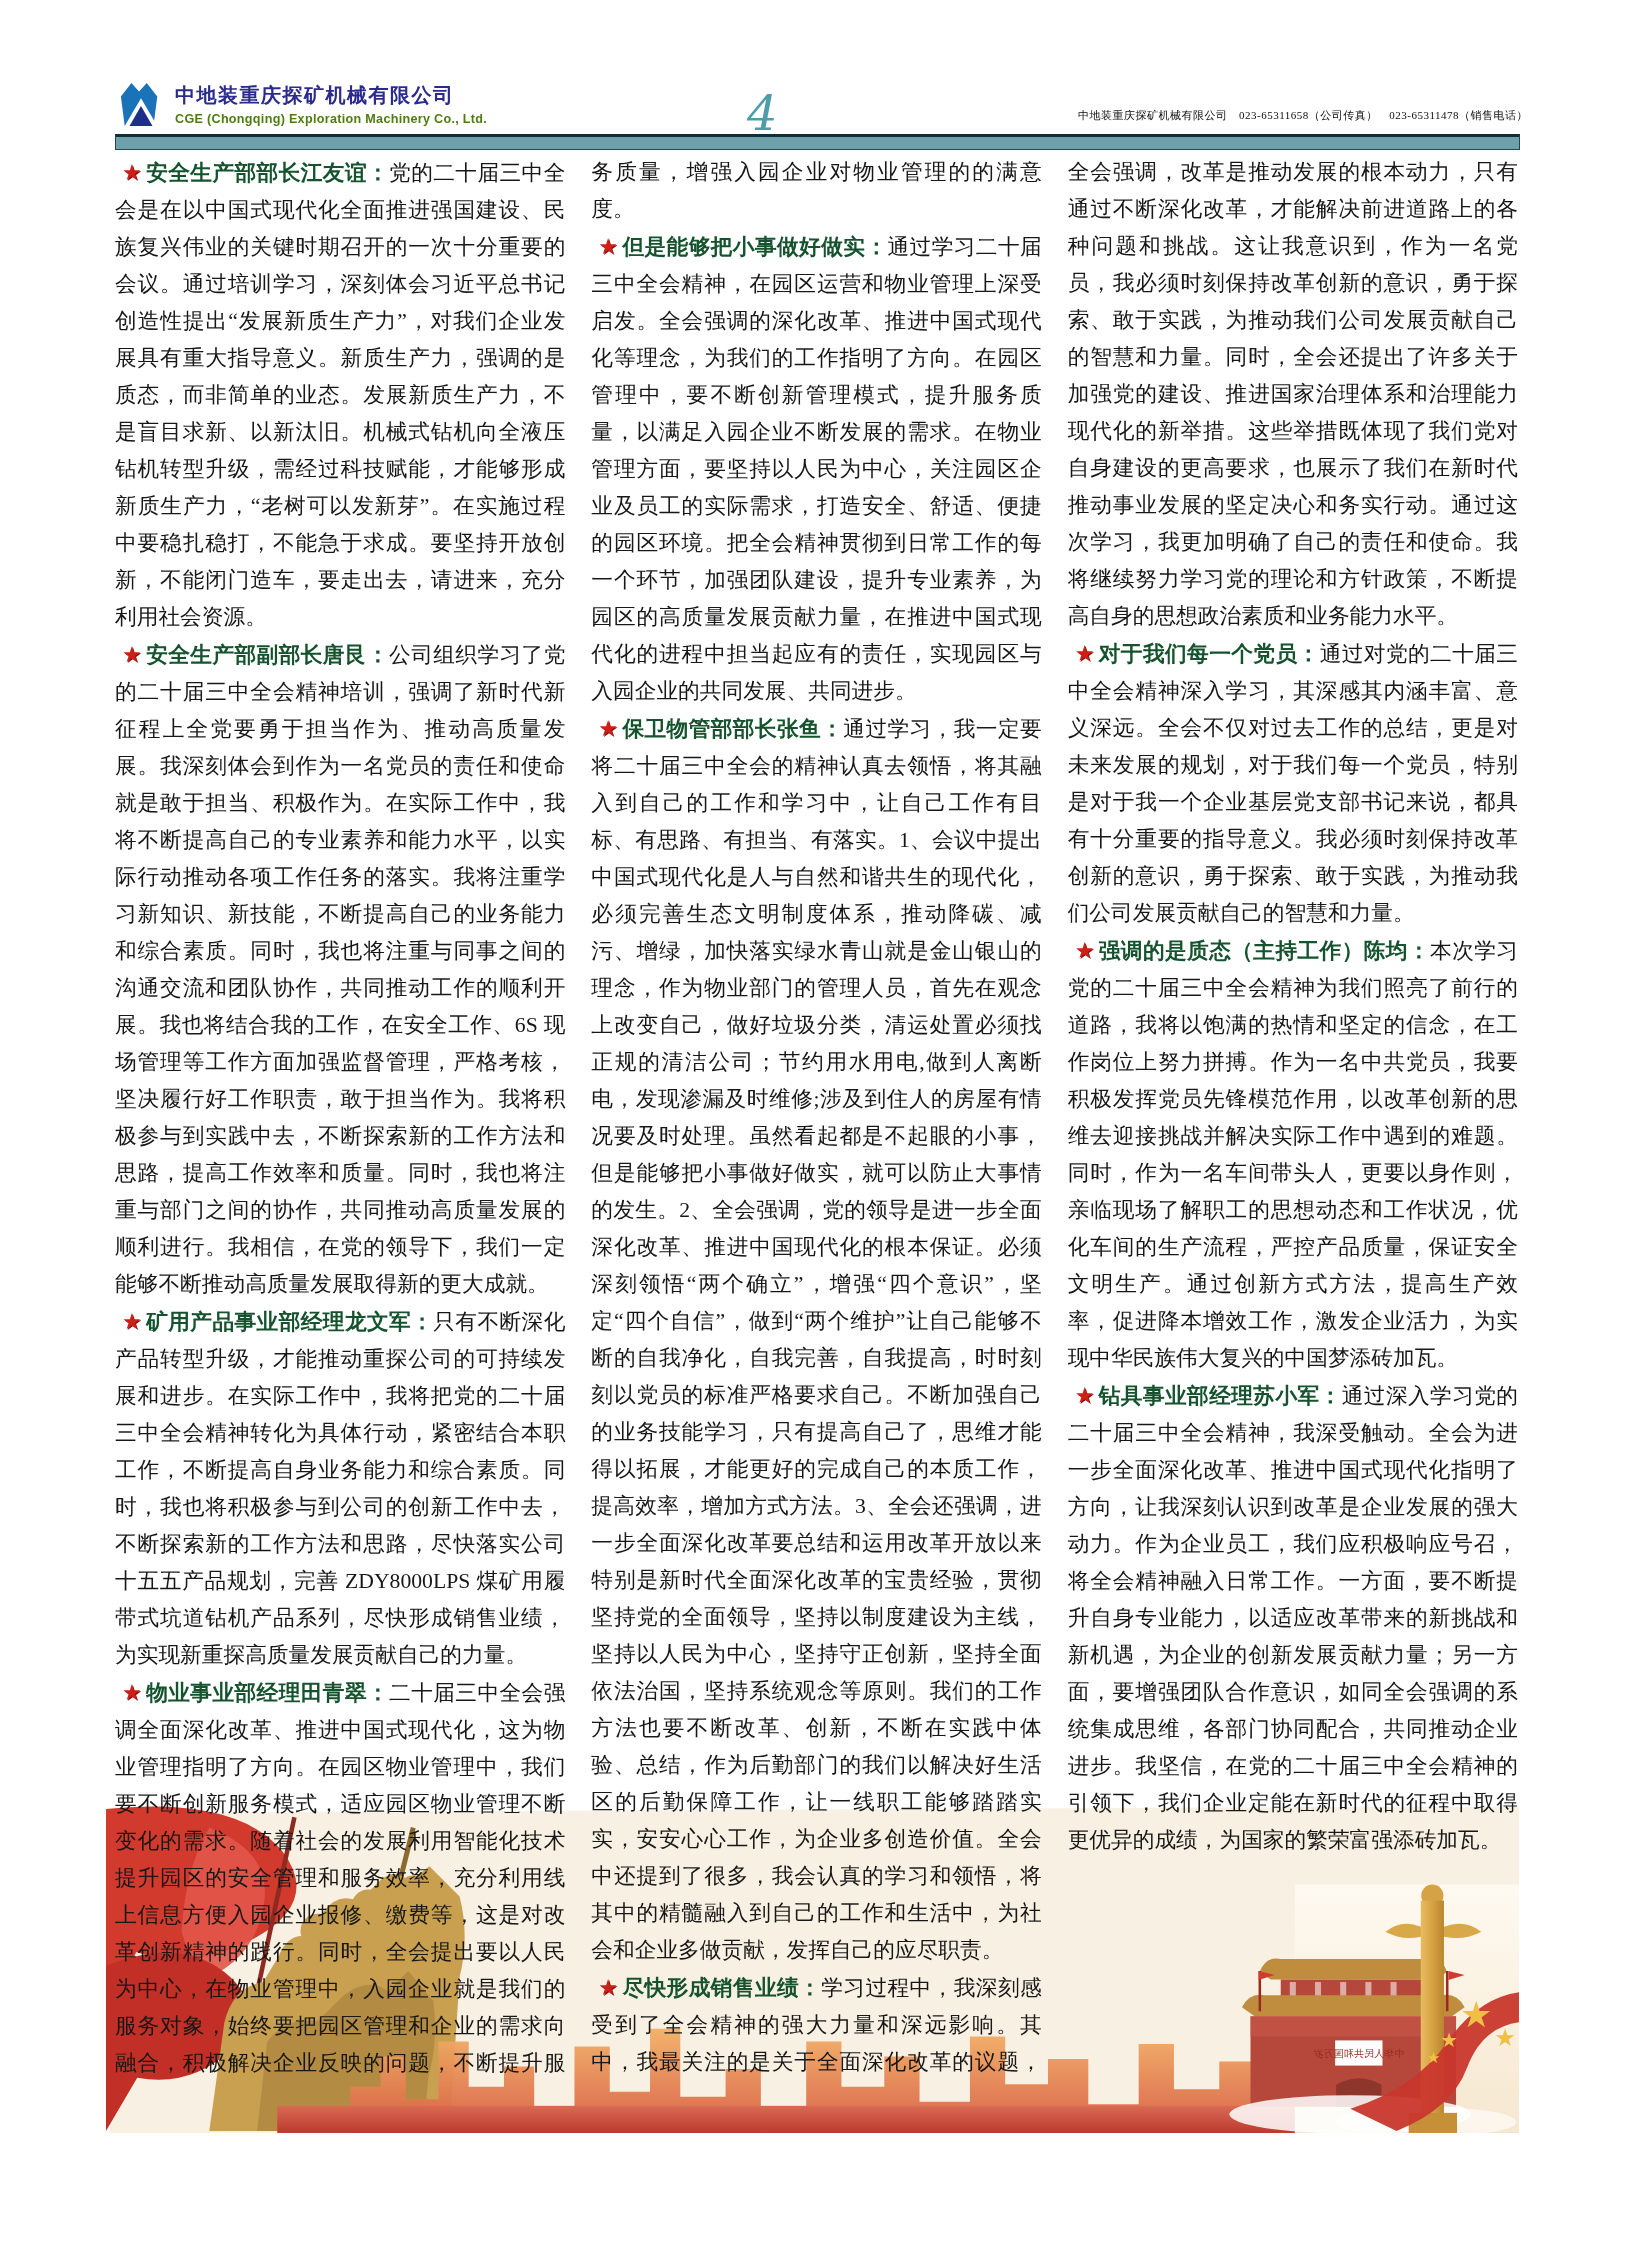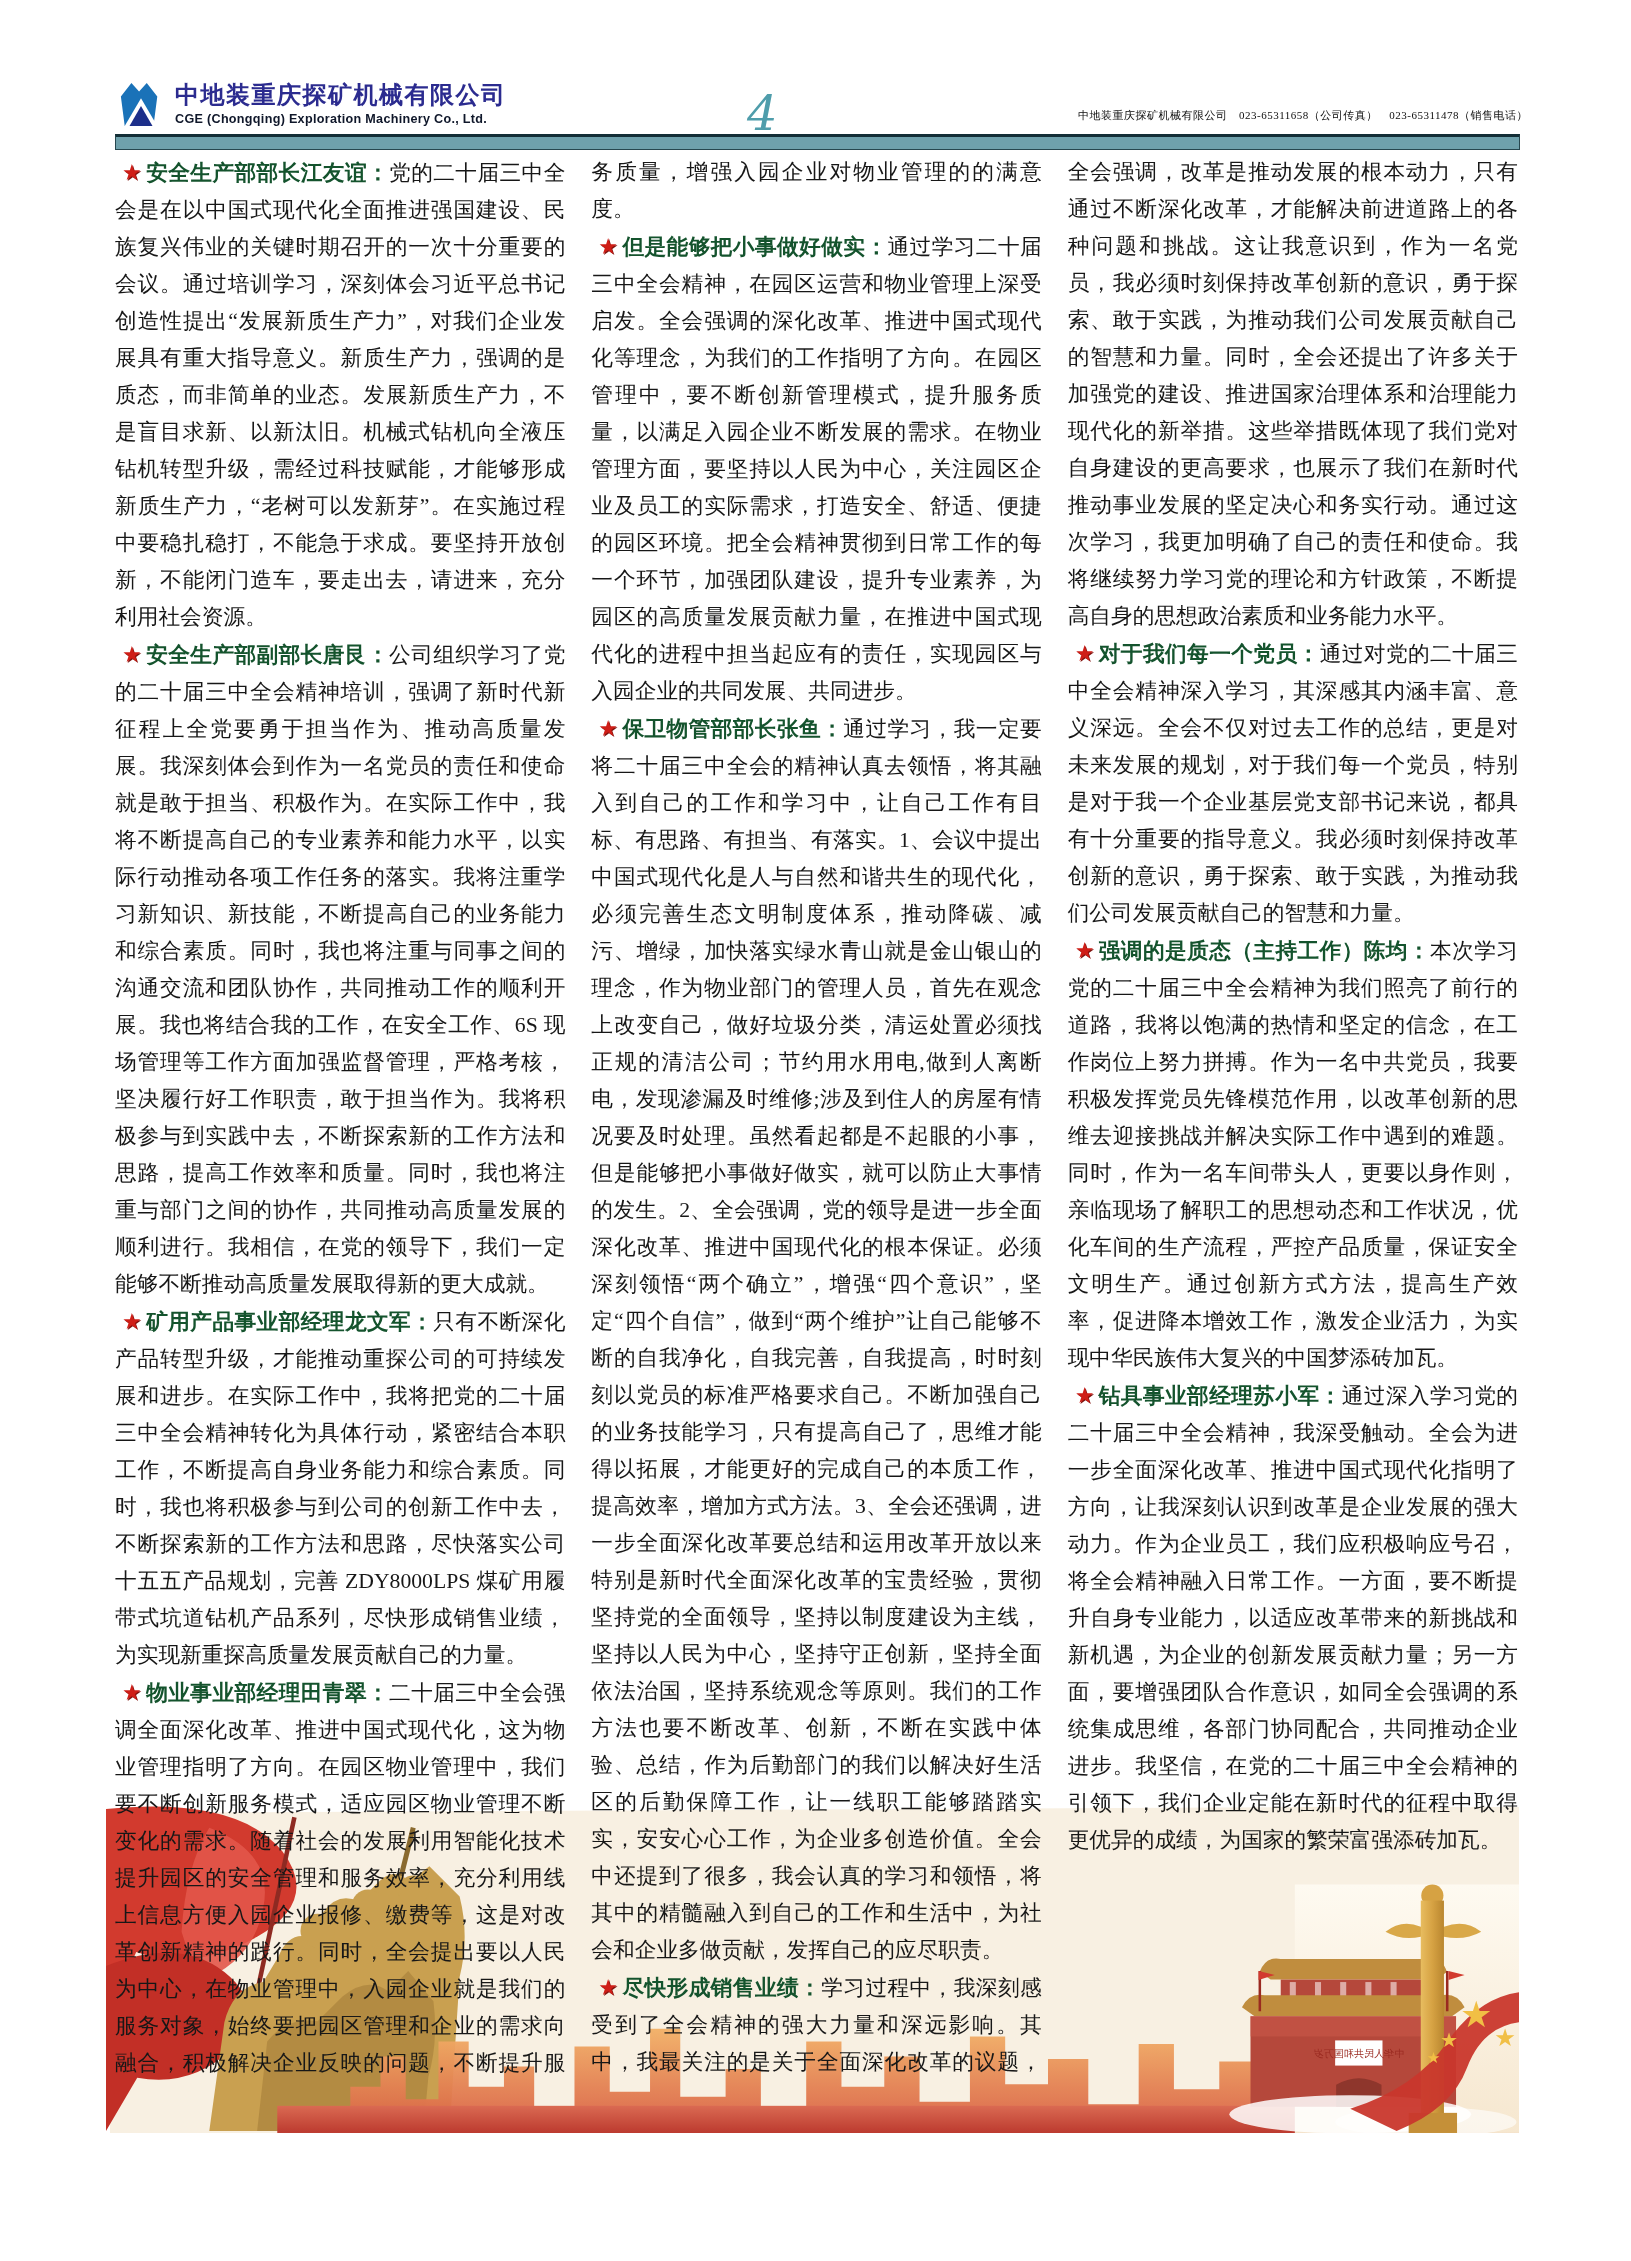--- a/index.html
+++ b/index.html
@@ -4,22 +4,22 @@
 <style>
   html,body{margin:0;padding:0;}
   body{
     width:1631px;height:2261px;position:relative;background:#ffffff;
     font-family:"Liberation Serif",serif;overflow:hidden;
   }
   
   .logo{position:absolute;left:117px;top:82px;display:flex;align-items:flex-start;}
   .logo-mark{width:48px;height:46px;flex:0 0 auto;margin-right:10px;}
   .logo-cn{font-family:"Liberation Sans",sans-serif;font-weight:bold;color:#2b2b8f;
-           font-size:24px;letter-spacing:1.5px;line-height:26px;}
-  .logo-en{font-family:"Liberation Sans",sans-serif;font-weight:bold;color:#0f172a;
+           font-size:20px;letter-spacing:1.5px;line-height:26px;}
+  .logo-en{font-family:"Liberation Sans",sans-serif;font-weight:bold;color:#4d7c0f;
            font-size:12.6px;margin-top:4px;letter-spacing:0.3px;}
   .page-num{position:absolute;left:747px;top:89px;font-family:"DejaVu Serif",serif;
             font-style:italic;font-size:48px;line-height:48px;color:#4f9dab;}
   .contact{position:absolute;top:108px;right:103px;font-size:11px;color:#0d0d0d;
            letter-spacing:0.5px;}
   .bar{position:absolute;left:115px;top:134px;width:1403px;height:12px;
        background:#6fa1ac;border:1px solid #27474f;border-top:3.5px solid #132e36;}
   
   .columns{
     position:absolute;left:115px;top:154px;width:1403px;height:1953px;

